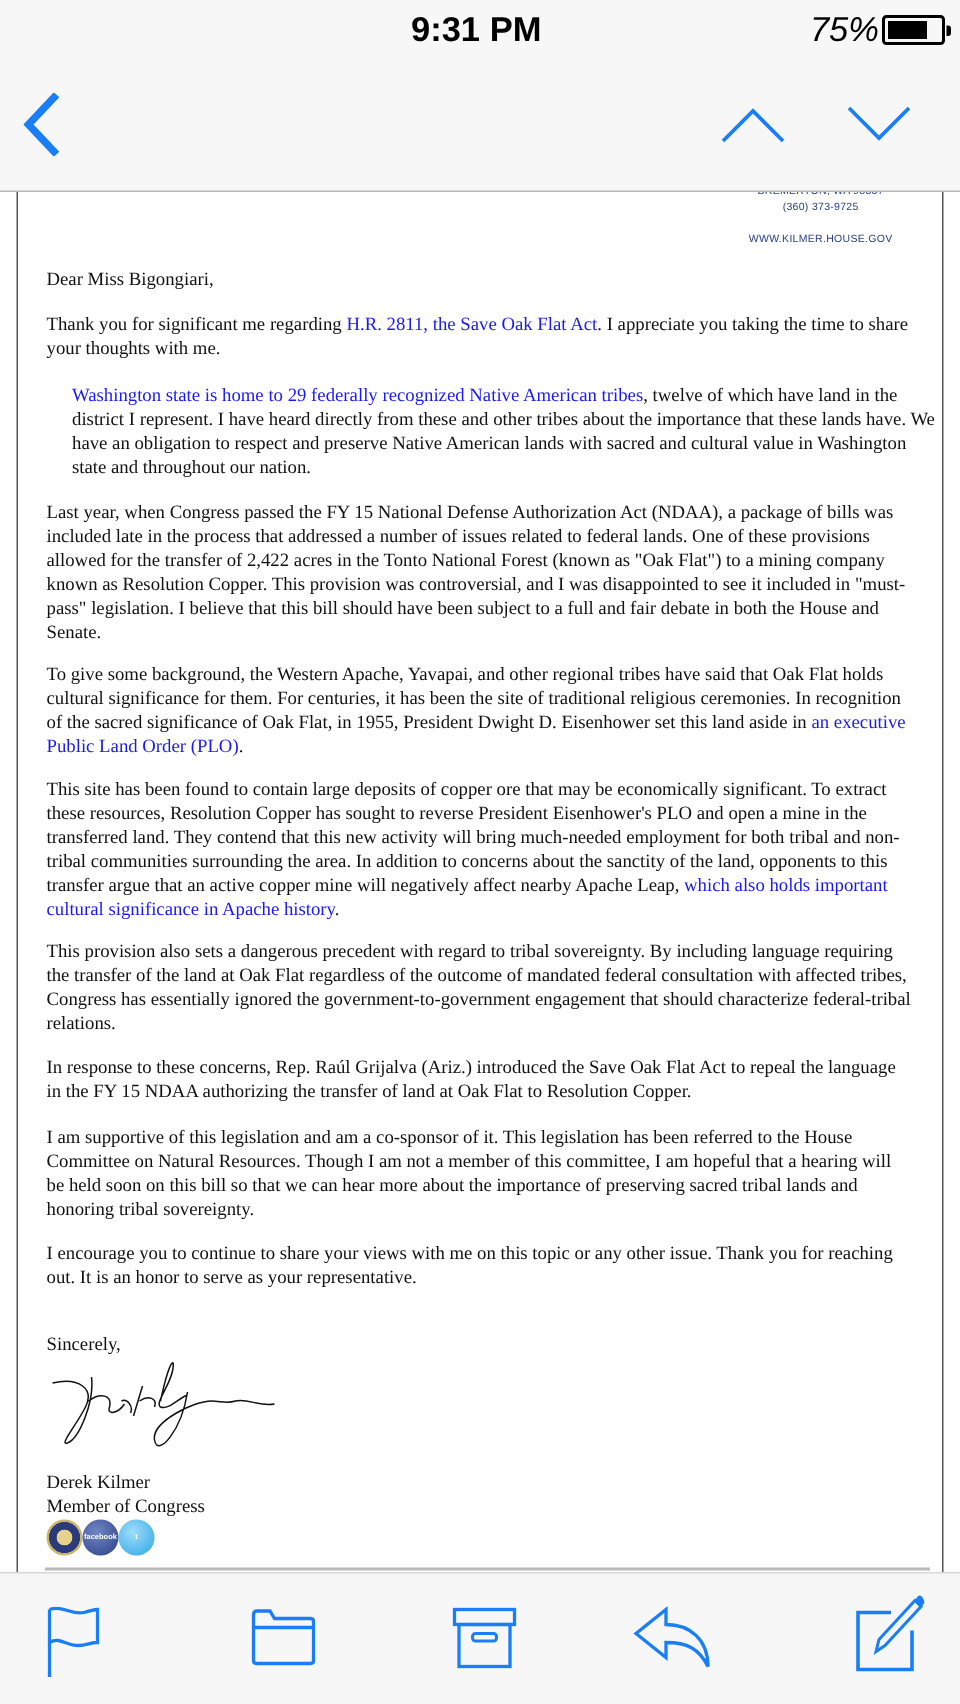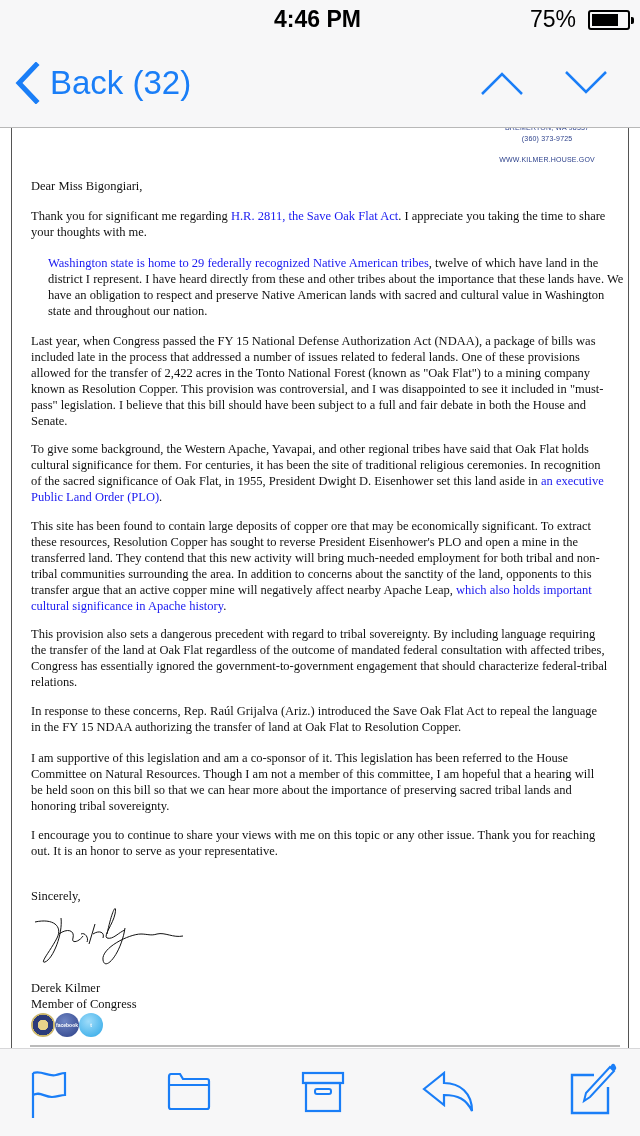--- a/index.html
+++ b/index.html
@@ -11,21 +11,21 @@
     font-family:"Liberation Sans", sans-serif; font-size:23px; color:#000; }
   .status-bar .left { position:absolute; left:10px; top:6px; display:flex; align-items:center; gap:0; }
   .signal { display:flex; gap:2px; margin-right:6px; align-items:center; }
   .dot { width:12px; height:12px; border-radius:50%; border:1.5px solid #000; }
   .dot.full { background:#000; }
   .carrier { margin-right:14px; }
   .net { margin-right:12px; }
   .spinner { width:20px; height:20px; position:relative; }
   .spinner i { position:absolute; left:9px; top:1px; width:2px; height:6px; background:#666; transform-origin:1px 9px; }
   .status-bar .time { position:absolute; left:274px; top:6px; font-weight:bold; }
-  .status-bar .right { position:absolute; right:10px; top:6px; display:flex; align-items:center; gap:12px; }
+  .status-bar .right { position:absolute; right:10px; top:6px; display:flex; align-items:center; gap:2px;font-style:italic; }
   .battery { width:42px; height:20px; border:2px solid #000; border-radius:3px; position:relative; padding:2px; }
   .battery .fill { width:75%; height:100%; background:#000; }
   .battery:after { content:""; position:absolute; right:-6px; top:5px; width:3px; height:7px; background:#000; border-radius:0 2px 2px 0; }
 
   
   .nav-bar { position:absolute; top:40px; left:0; width:640px; height:88px; background:#f7f7f8; }
   .back { position:absolute; left:14px; top:22px; display:flex; align-items:center; color:#1a7ef7; cursor:pointer; }
   .back-label { font-size:33px; margin-left:10px; }
   .nav-arrows { position:absolute; right:32px; top:30px; display:flex; gap:40px; }
 
@@ -52,35 +52,34 @@
 
   
   .toolbar { position:absolute; top:1048px; left:0; width:640px; height:88px; background:#f7f7f8;
     border-top:1px solid #d7d7d9; }
   .tb-btn { position:absolute; top:22px; cursor:pointer; }
 </style>
 </head>
 <body>
 
 <div class="status-bar">
-  <span class="time">4:46 PM</span>
+  <span class="time">9:31 PM</span>
   <div class="right">
     <span>75%</span>
     <div class="battery">
         <div class="fill"></div>
       </div>
   </div>
 </div>
 
 <div class="nav-bar">
   <div class="back">
     <svg width="26" height="42" viewBox="0 0 26 42">
       <polyline points="22,3 5,21 22,39" fill="none" stroke="#1a7ef7" stroke-width="5" stroke-linecap="square"></polyline>
     </svg>
-    <span class="back-label">Back (32)</span>
   </div>
   <div class="nav-arrows">
     <svg width="44" height="26" viewBox="0 0 44 26" style="cursor:pointer">
       <polyline points="2,24 22,4 42,24" fill="none" stroke="#1a7ef7" stroke-width="2.5"></polyline>
     </svg>
     <svg width="44" height="26" viewBox="0 0 44 26" style="cursor:pointer">
       <polyline points="2,2 22,22 42,2" fill="none" stroke="#1a7ef7" stroke-width="2.5"></polyline>
     </svg>
   </div>
 </div>

